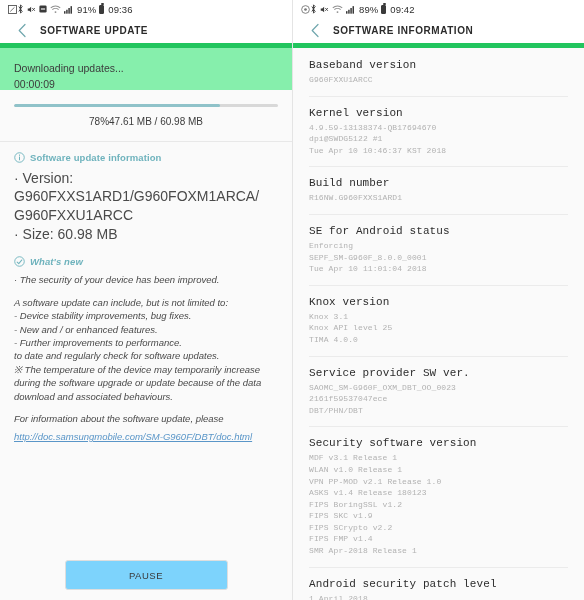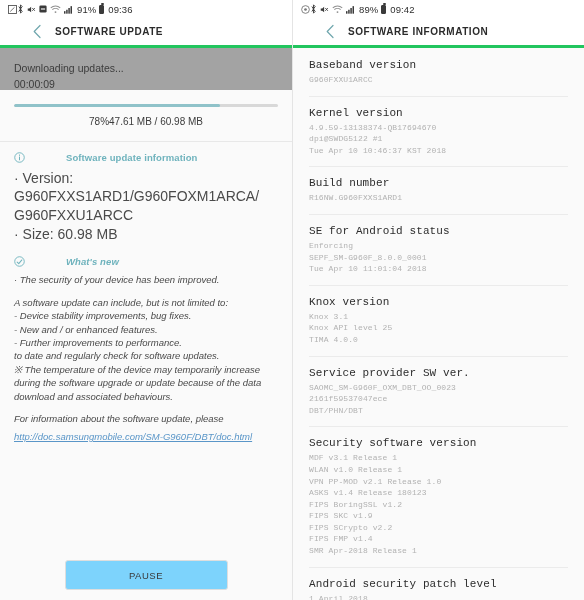--- a/index.html
+++ b/index.html
@@ -32,37 +32,37 @@
   }
   .batt:before{
     content:""; position:absolute; top:-2.5px; left:1px;
     width:3px; height:1.5px; background:#3a3a3a; border-radius:1px;
   }
 
   
   .actionbar {
     height:30px; background:#ffffff;
     display:flex; align-items:center; gap:0;
-    padding-left:27px;
-    border-bottom:3px solid #22c55e;
+    padding-left:12px;
+    border-bottom:5px solid #22c55e;
   }
   .back-arrow {
     width:20px; height:22px; display:flex; align-items:center; justify-content:center;
     cursor:pointer;
   }
   .back-arrow svg { display:block; }
   .ab-title {
     font-size:10px; font-weight:bold; color:#2b2b2b;
     letter-spacing:.55px; margin-left:8px;
     font-family:"Liberation Sans", sans-serif;
   }
 
   
   .l-body { padding:0; background:#fafafa; height:552px; position:relative; }
-  .dl-block { padding:14px 14px 0 14px; background:#a3a3a3; }
+  .dl-block { padding:14px 14px 0 14px; background:#86efac; }
   .dl-title { font-size:10.5px; color:#3c3c3c; margin-bottom:4px; }
   .dl-timer { font-size:10.5px; color:#3c3c3c; }
 
   .progress-wrap { padding:14px 14px 0 14px; }
   .progress-track {
     height:2.5px; width:100%; background:#d8d8d8; border-radius:2px; position:relative; overflow:hidden;
   }
   .progress-fill { height:100%; background:#8fc2c9; border-radius:2px; }
 
   .pct-row {
@@ -72,21 +72,21 @@
   .pct { font-size:10px; color:#3c3c3c; }
   .size { font-size:10px; color:#3c3c3c; }
 
   .divider-gap { height:14px; }
   .hr-thin { height:1px; background:#e8e8e8; margin:0; }
 
   .info-section { padding:10px 14px 0 14px; }
   .sec-head { display:flex; align-items:center; gap:5px; margin-bottom:6px; }
   .sec-head .ic { width:11px; height:11px; flex:0 0 11px; }
   .sec-head .ic svg { display:block; }
-  .sec-title { font-size:9.5px; font-weight:bold; color:#6fb3bd; letter-spacing:.1px;margin-left:36px; }
+  .sec-title { font-size:9.5px; font-weight:bold; color:#6fb3bd; letter-spacing:.1px; }
 
   .bullet-line { font-size:14px; color:#4a4a4a; line-height:1.35; }
 
   .whatsnew-section { padding:12px 14px 0 14px;font-style:italic; }
   .wn-line { font-size:9.5px; color:#4a4a4a; line-height:1.42; }
   .wn-gap { height:9px; }
   .wn-link { font-size:9.5px; color:#5a96c8; text-decoration:underline; word-break:break-all; }
 
   .pause-wrap {
     position:absolute; left:0; right:0; bottom:10px;

